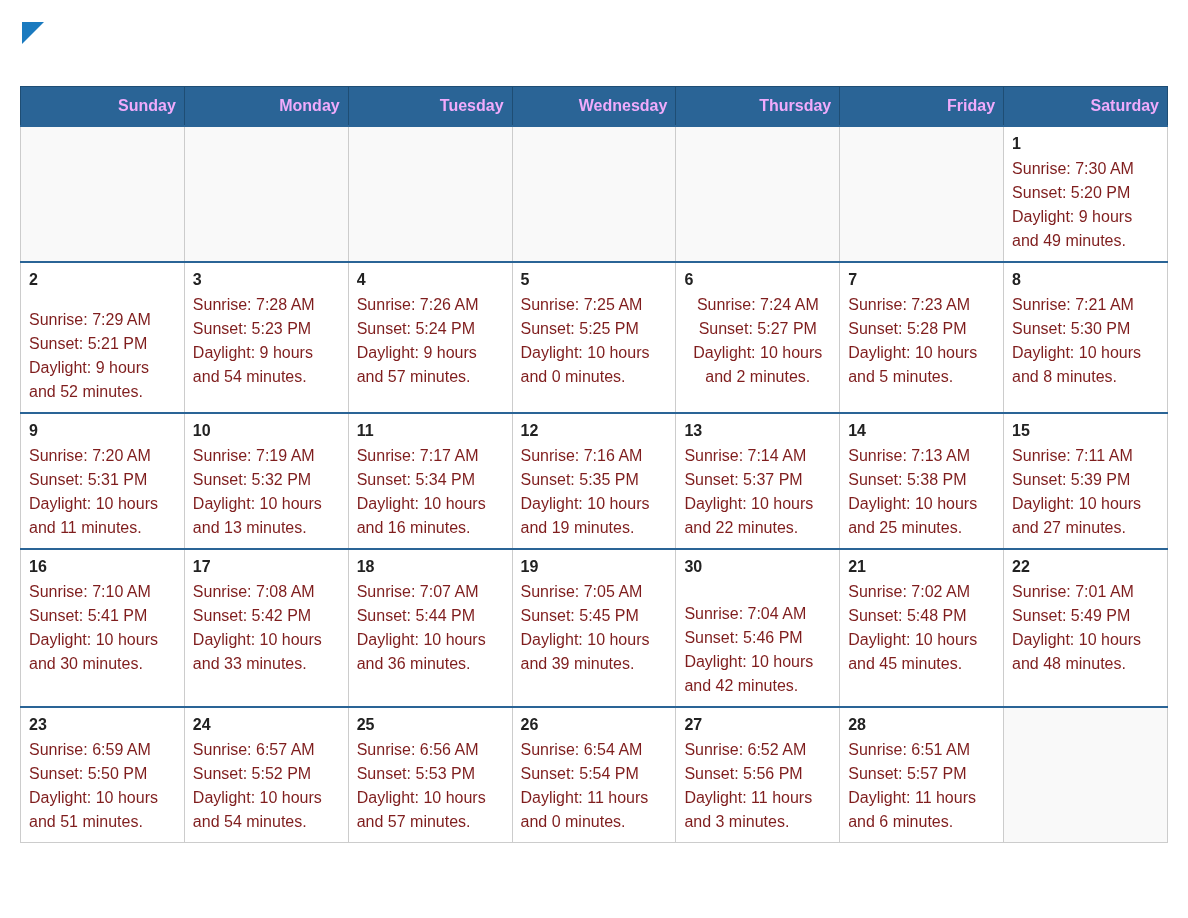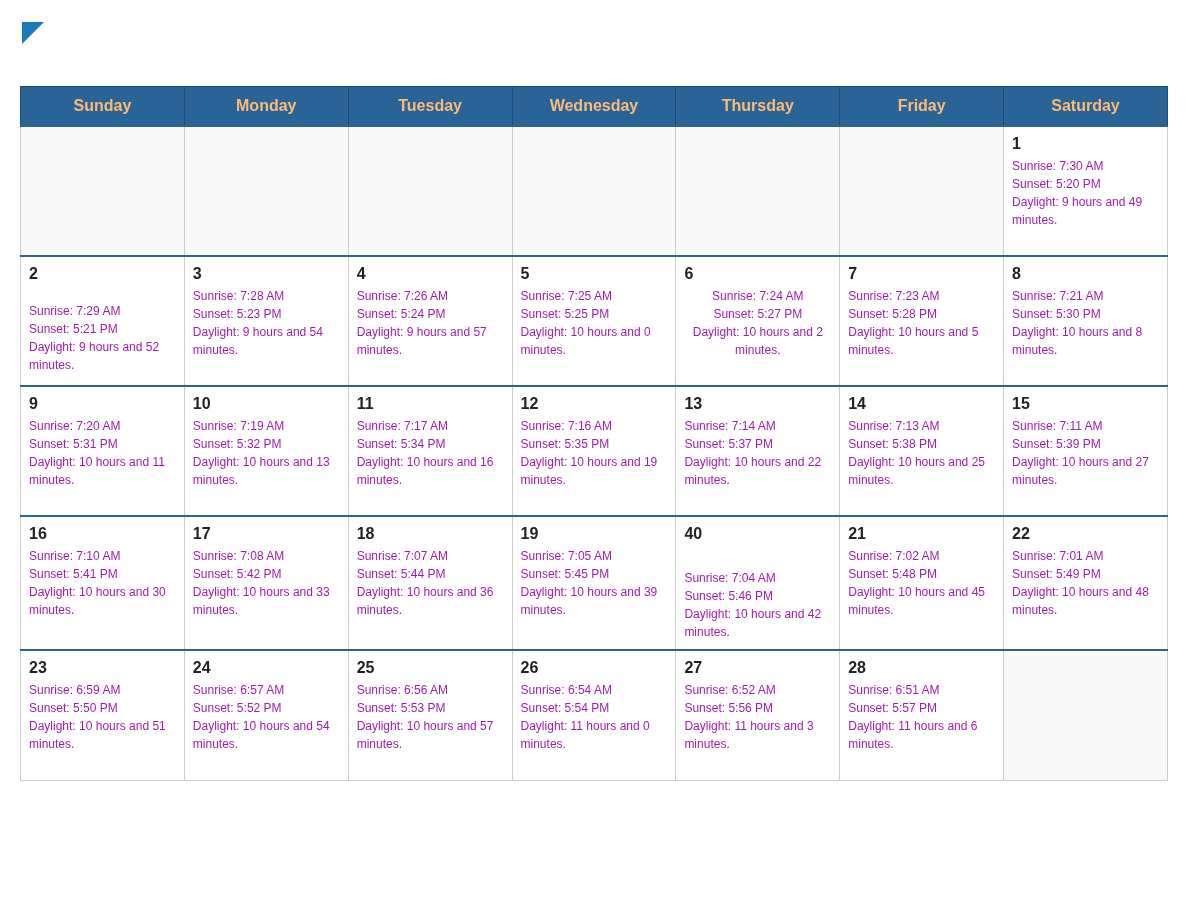--- a/index.html
+++ b/index.html
@@ -50,25 +50,25 @@
       color: #444;
       margin-top: 4px;
     }
     .calendar {
       width: 100%;
       border-collapse: collapse;
       margin-top: 10px;
     }
     .calendar th {
       background-color: #2a6496;
-      color: #fdba74;
+      color: #f0abfc;
       font-size: 16px;
       font-weight: bold;
       padding: 10px 8px;
-      text-align: center;
+      text-align: right;
       border: 1px solid #1e4d74;
     }
     .calendar td {
       border: 1px solid #ccc;
       vertical-align: top;
       padding: 8px;
       width: calc(100% / 7);
       min-height: 110px;
       font-size: 13px;
       color: #333;
@@ -78,22 +78,22 @@
       background: #f9f9f9;
     }
     .day-number {
       font-size: 16px;
       font-weight: bold;
       color: #222;
       display: block;
       margin-bottom: 4px;
     }
     .day-info {
-      font-size: 12px;
-      color: #a21caf;
+      font-size: 16px;
+      color: #7f1d1d;
       line-height: 1.5;
     }
     .calendar tr td {
       height: 130px;
     }
   </style>
 </head>
 <body>
 
 <div class="header">
@@ -248,21 +248,21 @@
 Sunset: 5:44 PM
 Daylight: 10 hours and 36 minutes.</div>
         </td>
         <td>
           <span class="day-number">19</span>
           <div class="day-info" style="white-space: pre-line;">Sunrise: 7:05 AM
 Sunset: 5:45 PM
 Daylight: 10 hours and 39 minutes.</div>
         </td>
         <td>
-          <span class="day-number">40</span>
+          <span class="day-number">30</span>
           <div class="day-info" style="white-space: pre-line; margin-top: 26px;">Sunrise: 7:04 AM
 Sunset: 5:46 PM
 Daylight: 10 hours and 42 minutes.</div>
         </td>
         <td>
           <span class="day-number">21</span>
           <div class="day-info" style="white-space: pre-line;">Sunrise: 7:02 AM
 Sunset: 5:48 PM
 Daylight: 10 hours and 45 minutes.</div>
         </td>

